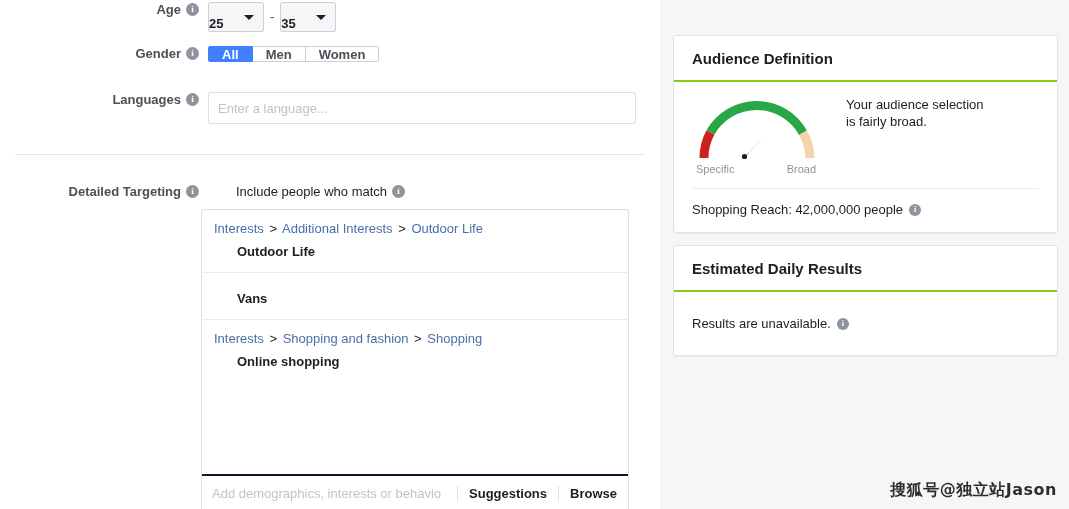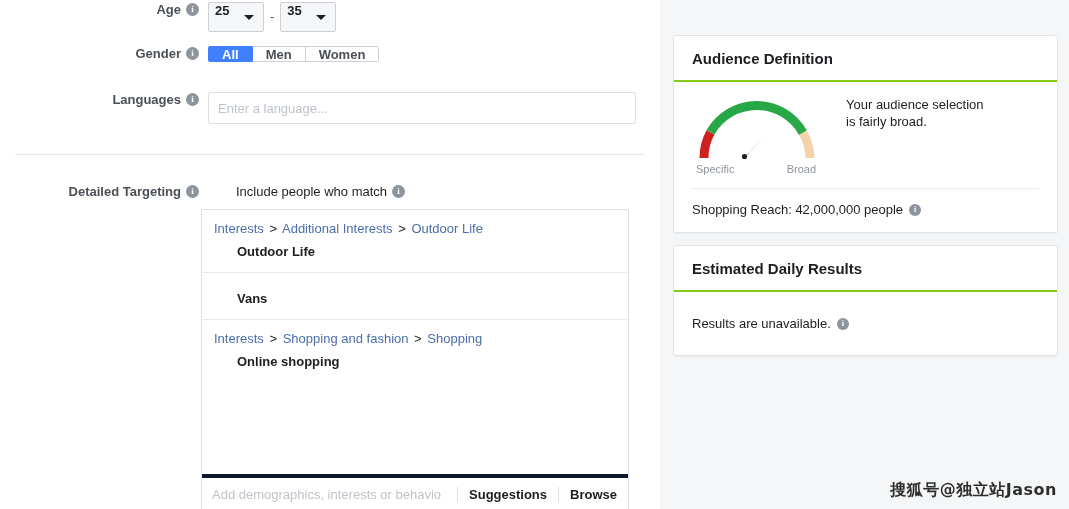--- a/index.html
+++ b/index.html
@@ -78,22 +78,22 @@
   #age-row { left: 0; top: 2px; }
   .select-box {
     position: relative;
     min-width: 56px;
     height: 30px;
     background: #f5f6f7;
     border: 1px solid #ccd0d5;
     border-radius: 2px;
     box-sizing: border-box;
     display: flex;
-    align-items: flex-start;
-    padding: 0 24px 0 6px;
+    align-items: flex-end;
+    padding: 0 24px 0 0;
     font-size: 13px;
     font-weight: bold;
     color: #1c1e21;
     cursor: pointer;
   }
   .select-box .caret {
     position: absolute;
     right: 9px; top: 50%;
     margin-top: -2px;
     width: 0; height: 0;
@@ -194,21 +194,21 @@
     color: #1c1e21;
     line-height: 16px;
   }
 
   .targeting-search {
     position: absolute;
     left: 0; bottom: 0;
     width: 100%;
     height: 36px;
     box-sizing: border-box;
-    border-top: 4px solid #0f172a;
+    border-top: 2px solid #0f172a;
     display: flex;
     align-items: center;
     background: #ffffff;
   }
   .targeting-search input {
     flex: 1;
     border: 0;
     outline: none;
     height: 100%;
     padding: 0 10px;

